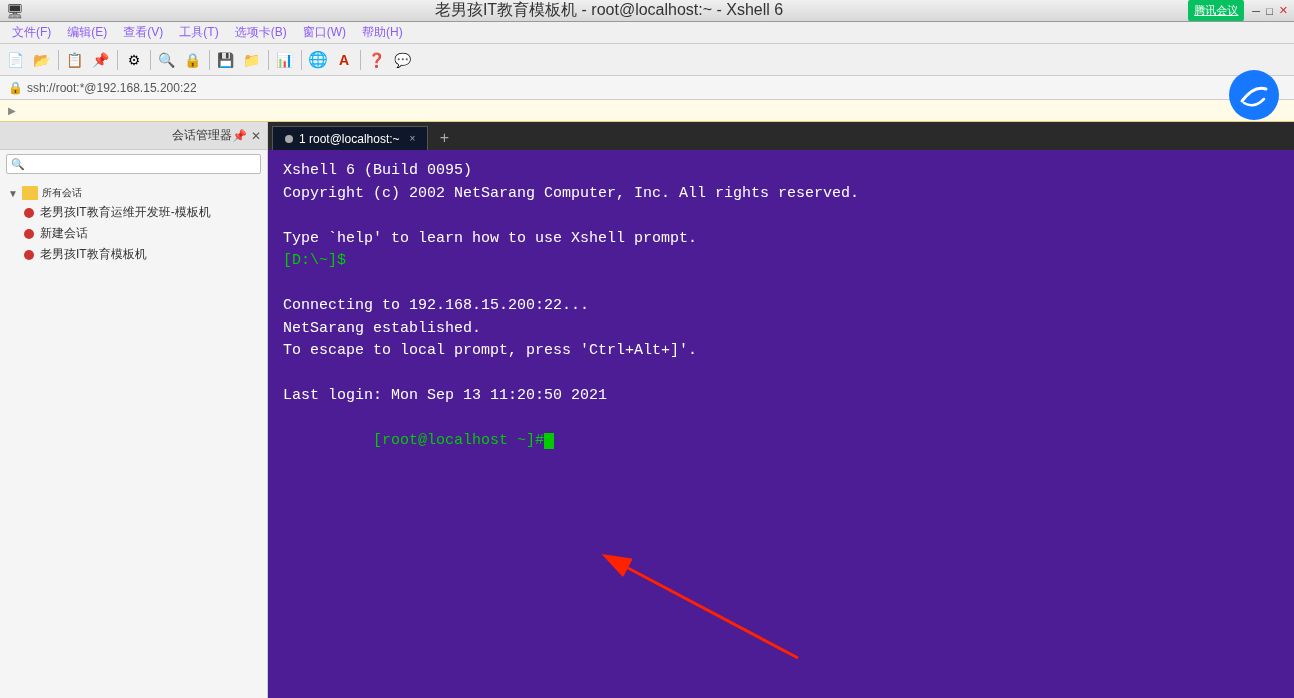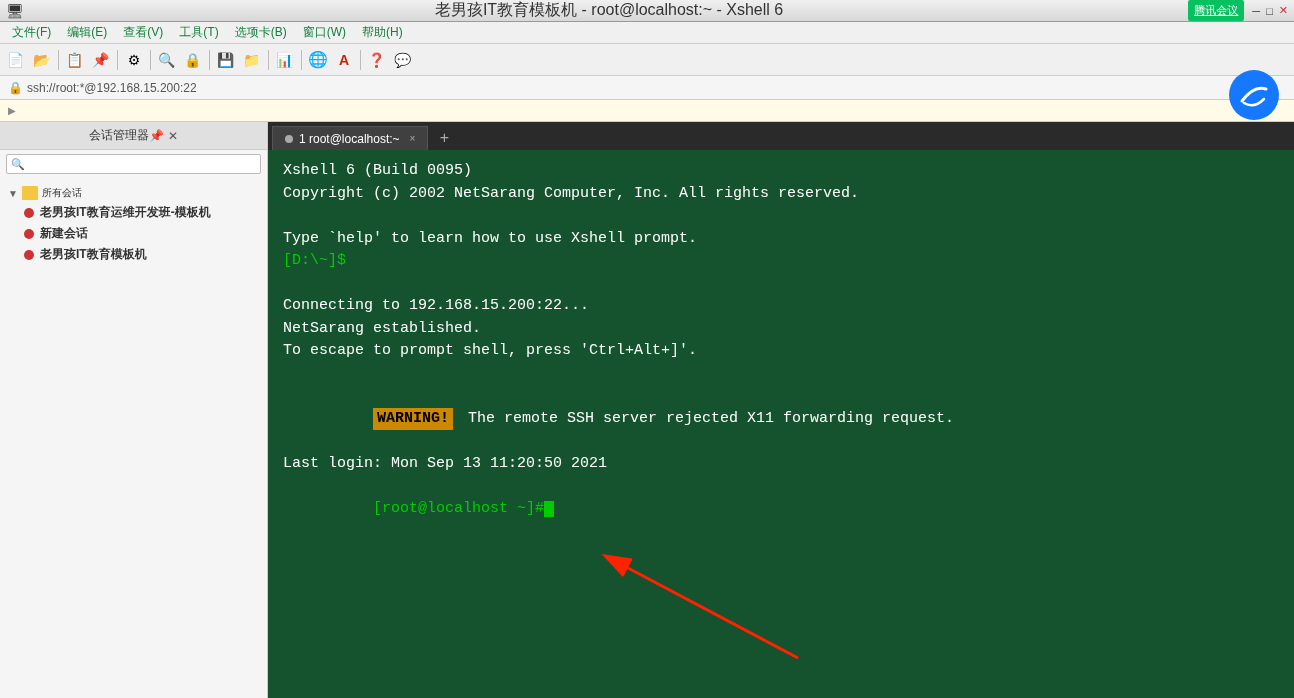--- a/index.html
+++ b/index.html
@@ -33,21 +33,21 @@
 
     
     .menu-bar {
       height: 22px;
       background: #f0f0f0;
       display: flex;
       align-items: center;
       padding: 0 4px;
       border-bottom: 1px solid #ccc;
       font-size: 12px;
-      color: #15803d;
+      color: #8b5cf6;
     }
     .menu-bar .menu-item {
       padding: 2px 8px;
       cursor: pointer;
     }
 
     
     .toolbar {
       height: 32px;
       background: #f0f0f0;
@@ -128,21 +128,21 @@
       border-right: 1px solid #ccc;
       display: flex;
       flex-direction: column;
     }
     .sidebar-header {
       height: 28px;
       background: #e0e0e0;
       border-bottom: 1px solid #ccc;
       display: flex;
       align-items: center;
-      justify-content: center;
+      justify-content: flex-end;
       padding: 0 6px;
       font-size: 12px;
       color: #333;
     }
     .sidebar-header .icons {
       display: flex;
       gap: 4px;
     }
     .sidebar-header .icon-btn {
       font-size: 12px;
@@ -191,21 +191,20 @@
     }
     .tree-group-label { font-size: 10px; color: #333; }
     .tree-children { padding-left: 24px; }
     .tree-item {
       display: flex;
       align-items: center;
       padding: 2px 8px 2px 0;
       cursor: pointer;
       font-size: 12px;
       color: #333;
-      font-weight: bold;
     }
     .tree-item-dot {
       width: 10px;
       height: 10px;
       border-radius: 50%;
       background: #cc3333;
       margin-right: 6px;
       flex-shrink: 0;
     }
     .tree-item-label { font-size: 12px; }
@@ -221,21 +220,21 @@
     
     .tab-bar {
       height: 28px;
       background: #2a2a2a;
       display: flex;
       align-items: flex-end;
       padding: 0 4px;
     }
     .tab {
       height: 24px;
-      background: #404040;
+      background: #0f172a;
       color: white;
       font-size: 12px;
       padding: 0 12px;
       display: flex;
       align-items: center;
       gap: 6px;
       border-top: 1px solid #555;
       border-left: 1px solid #555;
       border-right: 1px solid #555;
       cursor: pointer;
@@ -256,21 +255,21 @@
       justify-content: center;
       color: #aaa;
       font-size: 16px;
       cursor: pointer;
       margin-left: 4px;
     }
 
     
     .terminal-content {
       flex: 1;
-      background: #14532d;
+      background: #4c1d95;
       padding: 10px 15px;
       font-family: 'Courier New', 'Consolas', monospace;
       font-size: 15px;
       color: #ccc;
       overflow: auto;
       position: relative;
     }
     .term-line { line-height: 1.5; white-space: pre; }
     .term-green { color: #00cc00; }
     .term-white { color: #ffffff; }
@@ -408,25 +407,22 @@
 
       <div class="terminal-content">
         <div class="term-line term-white">Xshell 6 (Build 0095)</div>
         <div class="term-line term-white">Copyright (c) 2002 NetSarang Computer, Inc. All rights reserved.</div>
         <div class="term-line">&nbsp;</div>
         <div class="term-line term-white">Type `help' to learn how to use Xshell prompt.</div>
         <div class="term-line term-green">[D:\~]$</div>
         <div class="term-line">&nbsp;</div>
         <div class="term-line term-white">Connecting to 192.168.15.200:22...</div>
         <div class="term-line term-white">NetSarang established.</div>
-        <div class="term-line term-white">To escape to prompt shell, press 'Ctrl+Alt+]'.</div>
+        <div class="term-line term-white">To escape to local prompt, press 'Ctrl+Alt+]'.</div>
         <div class="term-line">&nbsp;</div>
-        <div class="term-line term-white">
-          <span class="term-warning-box">WARNING!</span><span> The remote SSH server rejected X11 forwarding request.</span>
-        </div>
         <div class="term-line term-white">Last login: Mon Sep 13 11:20:50 2021</div>
         <div class="term-line">
           <span class="term-green">[root@localhost ~]#</span><span class="term-cursor"></span>
         </div>
 
         <svg style="position:absolute; bottom:30px; left:290px; width:300px; height:130px; pointer-events:none;" viewBox="0 0 300 130">
           <defs>
             <marker id="arrowhead" markerWidth="10" markerHeight="7" refX="0" refY="3.5" orient="auto">
               <polygon points="0 0, 10 3.5, 0 7" fill="#ff2200"></polygon>
             </marker>

